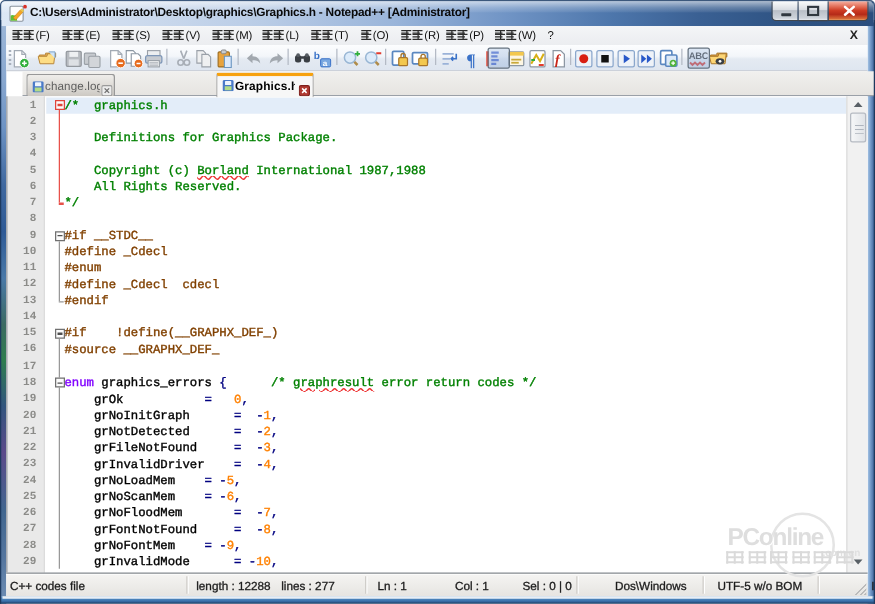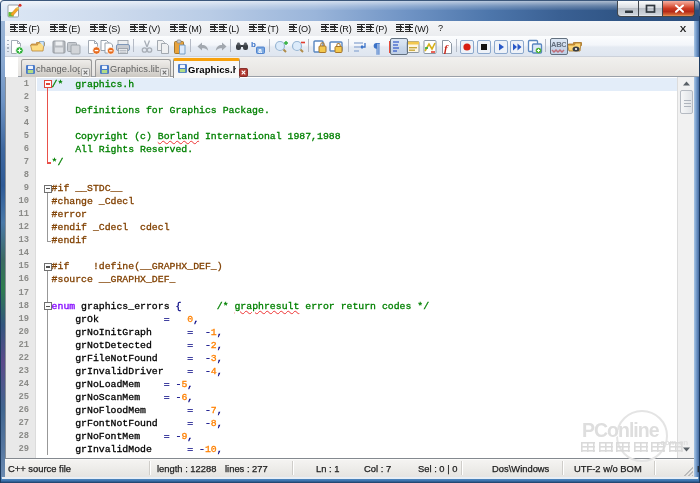--- a/index.html
+++ b/index.html
@@ -119,20 +119,21 @@
     <div id="frameR"></div>
     <div id="frameB"></div>
 <div id="title"></div>
 <svg id="tico" viewBox="0 0 15 15">
 <rect x="1" y="2" width="10.5" height="12" rx="1" fill="#fdfdfd" stroke="#8a949e" stroke-width="0.9"></rect>
 <path d="M1.5 13.5 L1.5 9.5 C3 8.2 4.5 10 6 9 L6.8 13.5 Z" fill="#5fbe34"></path>
 <path d="M3.6 11.2 L9.2 5 L11.2 6.8 L5.6 13 Z" fill="#f5a623" stroke="#c87d1a" stroke-width="0.5"></path>
 <path d="M9.2 5 L10.3 3.8 L12.3 5.6 L11.2 6.8 Z" fill="#e8c84a"></path>
 <circle cx="13" cy="2.3" r="1.5" fill="#d93025"></circle>
 </svg>
+<div id="ttext">C:\Users\Administrator\Desktop\graphics\Graphics.h - Notepad++ [Administrator]</div>
 <div id="wbtns">
 <div class="wb" id="wb-min">
         <svg width="22" height="16" viewBox="0 0 22 16">
           <rect x="7" y="9.5" width="8" height="2.4" rx="0.5" fill="#30383f"></rect>
         </svg>
       </div>
 <div class="wb" id="wb-max">
         <svg width="23" height="16" viewBox="0 0 23 16">
           <rect x="7.5" y="4.5" width="8" height="6.5" fill="none" stroke="#30383f" stroke-width="1.7"></rect>
         </svg>
@@ -331,35 +332,21 @@
           <rect x="1.8" y="5" width="5.4" height="3.2" fill="#b2dc86"></rect>
         </svg>
         <span class="lbl" style="max-width:44px">change.log</span>
         <span class="tx" style="left:59px">
           <svg class="tx" width="9" height="9" viewBox="0 0 10 10">
             <rect x="0.5" y="0.5" width="9" height="9" rx="1.5" fill="#ececec" stroke="#9a9a9a"></rect>
             <path d="M3 3 L7 7 M7 3 L3 7" stroke="#707070" stroke-width="1.2"></path>
           </svg>
         </span>
       </div>
-<div class="tab" style="left:77px;width:76px">
-        <svg class="ticon" viewBox="0 0 9 9">
-          <rect x="0" y="0" width="9" height="9" rx="1.2" fill="#4a7ac8"></rect>
-          <rect x="2" y="0.8" width="5" height="3.2" rx="0.5" fill="#eef4fc"></rect>
-          <rect x="1.8" y="5" width="5.4" height="3.2" fill="#b2dc86"></rect>
-        </svg>
-        <span class="lbl" style="max-width:49px">Graphics.lib</span>
-        <span class="tx" style="left:64px">
-          <svg class="tx" width="9" height="9" viewBox="0 0 10 10">
-            <rect x="0.5" y="0.5" width="9" height="9" rx="1.5" fill="#ececec" stroke="#9a9a9a"></rect>
-            <path d="M3 3 L7 7 M7 3 L3 7" stroke="#707070" stroke-width="1.2"></path>
-          </svg>
-        </span>
-      </div>
-<div class="tab active" style="left:155px;width:67px">
+<div class="tab active" style="left:155px;width:78px">
         <svg class="ticon" viewBox="0 0 9 9">
           <rect x="0" y="0" width="9" height="9" rx="1.2" fill="#4a7ac8"></rect>
           <rect x="2" y="0.8" width="5" height="3.2" rx="0.5" fill="#eef4fc"></rect>
           <rect x="1.8" y="5" width="5.4" height="3.2" fill="#b2dc86"></rect>
         </svg>
         <span class="lbl" style="max-width:48px">Graphics.h</span>
         <span class="tx" style="left:64.5px">
           <svg class="tx" width="9" height="9" viewBox="0 0 10 10">
             <rect x="0.5" y="0.5" width="9" height="9" rx="1.5" fill="#b03a32" stroke="#7e1f1c"></rect>
             <path d="M3 3 L7 7 M7 3 L3 7" stroke="#fff" stroke-width="1.3"></path>
@@ -411,23 +398,23 @@
 <div class="foldbox" style="left:38.6px;top:225.2px"></div>
  <pre id="code"><span class="cmt">/*  graphics.h</span>
 
 <span class="cmt">    Definitions for Graphics Package.</span>
 
 <span class="cmt">    Copyright (c) <span class="sq">Borland</span> International 1987,1988</span>
 <span class="cmt">    All Rights Reserved.</span>
 <span class="cmt">*/</span>
 
 <span class="pre">#if __STDC__</span>
-<span class="pre">#change _Cdecl</span>
-<span class="pre">#error</span>
-<span class="pre">#endif _Cdecl  cdecl</span>
+<span class="pre">#define _Cdecl</span>
+<span class="pre">#enum</span>
+<span class="pre">#define _Cdecl  cdecl</span>
 <span class="pre">#endif</span>
 
 <span class="pre">#if    !define(__GRAPHX_DEF_)</span>
 <span class="pre">#source __GRAPHX_DEF_</span>
 
 <span class="kw">enum</span> graphics_errors <span class="op">{</span>      <span class="cmt">/* <span class="sq">graphresult</span> error return codes */</span>
     grOk           <span class="op">=</span>   <span class="num">0</span><span class="op">,</span>
     grNoInitGraph      <span class="op">=</span>  <span class="op">-</span><span class="num">1</span><span class="op">,</span>
     grNotDetected      <span class="op">=</span>  <span class="op">-</span><span class="num">2</span><span class="op">,</span>
     grFileNotFound     <span class="op">=</span>  <span class="op">-</span><span class="num">3</span><span class="op">,</span>
@@ -449,30 +436,30 @@
             <path d="M5 8.5 L8.5 4.5 L12 8.5 Z" fill="#596066"></path>
           </svg></div>
   <div id="sthumb"></div>
   <div class="sarrow" style="bottom:0"><svg width="17" height="17">
             <path d="M5 6.5 L8.5 10.5 L12 6.5 Z" fill="#596066"></path>
           </svg></div>
  </div>
 </div>
 <div style="position:absolute;left:2px;top:477px;width:696px;height:1.5px;background:#e8eef5;z-index:2"></div>
 <div id="status">
-<span class="stxt" style="left:3px">C++ source file</span>
+<span class="stxt" style="left:3px">C++ codes file</span>
 <div class="ssep" style="left:144px"></div>
 <span class="stxt" style="left:152px">length : 12288</span>
 <span class="stxt" style="left:220px">lines : 277</span>
 <div class="ssep" style="left:287px"></div>
-<span class="stxt" style="left:311px">Ln : 1</span>
-<span class="stxt" style="left:359px">Col : 7</span>
+<span class="stxt" style="left:297px">Ln : 1</span>
+<span class="stxt" style="left:359px">Col : 1</span>
 <span class="stxt" style="left:413px">Sel : 0 | 0</span>
 <div class="ssep" style="left:456px"></div>
 <span class="stxt" style="left:487px">Dos\Windows</span>
 <div class="ssep" style="left:557px"></div>
-<span class="stxt" style="left:569px">UTF-2 w/o BOM</span>
+<span class="stxt" style="left:569px">UTF-5 w/o BOM</span>
 <div class="ssep" style="left:649px"></div>
 <span class="stxt" style="left:692px">INS</span>
 <div id="grip"></div>
 </div>
 <div id="edgeL"></div>
     <div id="edgeR"></div>
 </div>
 </body></html>

